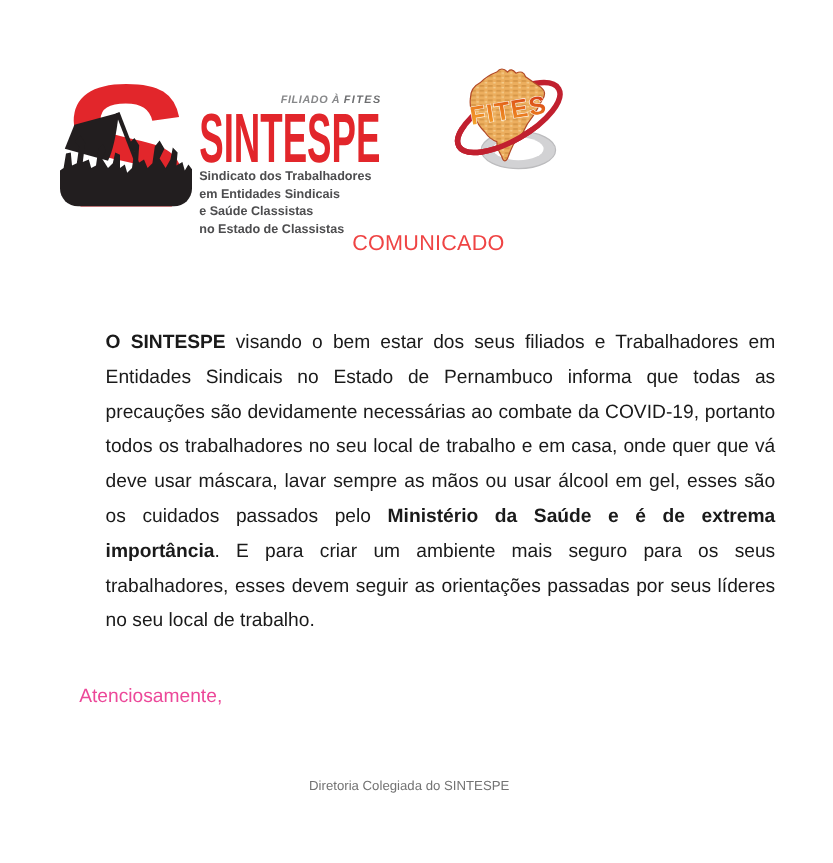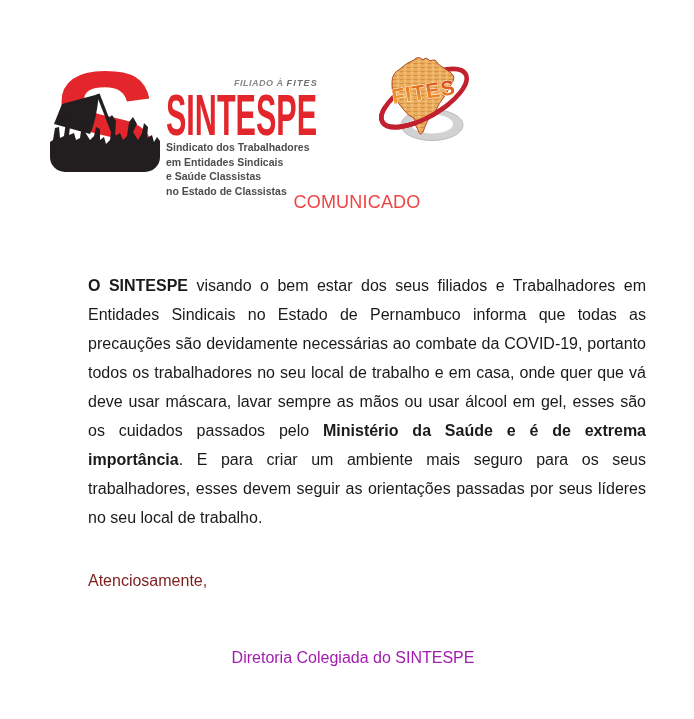--- a/index.html
+++ b/index.html
@@ -28,26 +28,26 @@
     text-align:center; font-size:18px; font-weight:normal; color:#ef4444;
     letter-spacing:.2px;
   }
   .doc-paragraph {
     position:absolute; left:78px; top:271px; width:558px;
     font-size:16px; line-height:29px; color:#1a1a1a;
     text-align:justify; text-justify:inter-word;margin-left:10px;
   }
   .doc-paragraph b { font-weight:bold; }
   .doc-closing {
-    position:absolute; left:88px; top:572px;
-    font-size:16px; color:#7f1d1d;
+    position:absolute; left:66px; top:572px;
+    font-size:16px; color:#ec4899;
   }
   .doc-signature {
-    position:absolute; left:74px; top:649px; width:558px;
-    text-align:center; font-size:16px; color:#a21caf;
+    position:absolute; left:62px; top:649px; width:558px;
+    text-align:center; font-size:11px; color:#737373;
   }
 </style>
 </head>
 <body>
 
 <div class="page">
 
   <svg class="sintespe-emblem" viewBox="0 0 110 106" aria-hidden="true">
     <defs>
       <clipPath id="sqClip">

